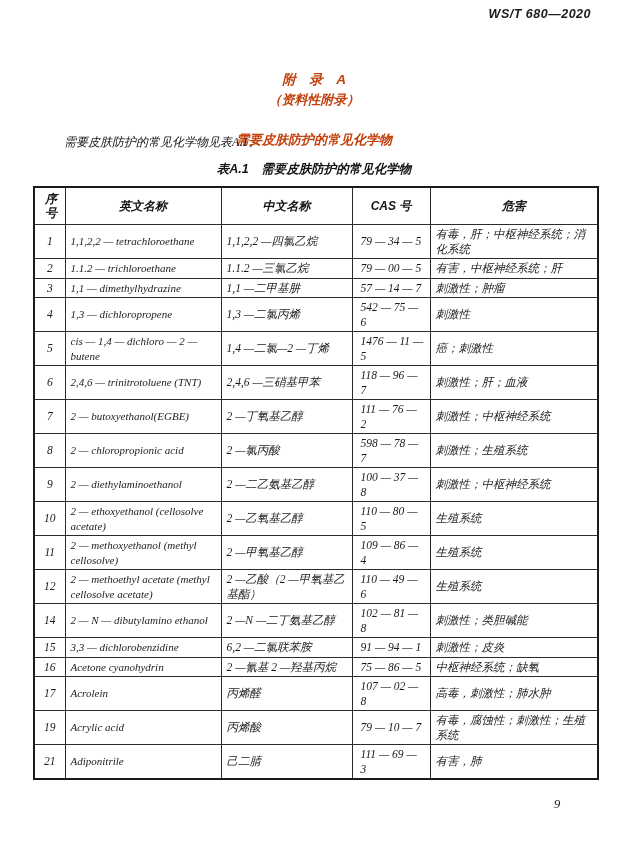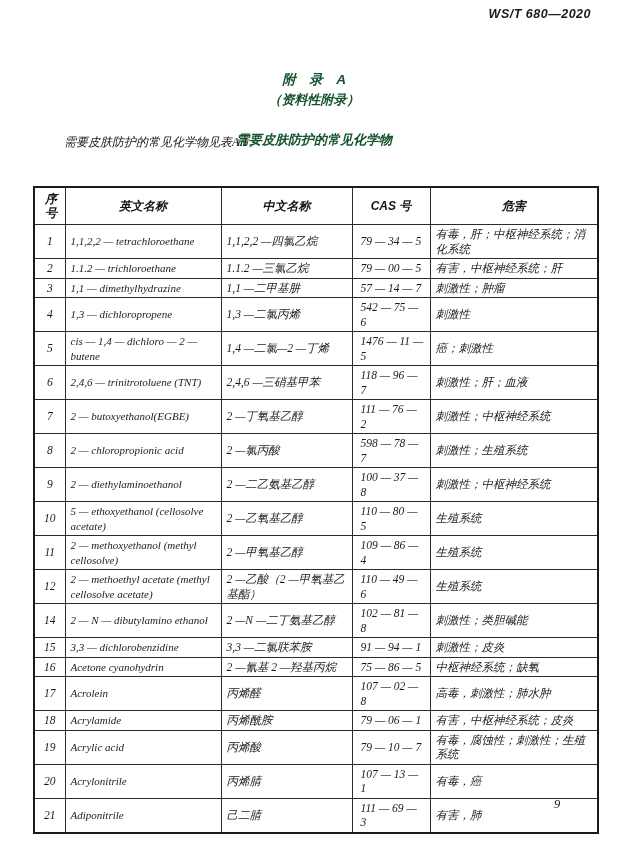--- a/index.html
+++ b/index.html
@@ -14,21 +14,21 @@
     font-style:italic;
   }
   .doc-code {
     position:absolute; top:7px; right:37px;
     font-family:"Liberation Sans","DejaVu Sans",sans-serif;
     font-weight:bold; font-size:12.5px; letter-spacing:0.5px;
   }
   .appendix-heading, .appendix-subheading, .appendix-title {
     position:absolute; left:0; right:0; text-align:center;
     font-family:"Liberation Sans","DejaVu Sans",sans-serif;
-    font-weight:bold; font-size:13px; color:#14532d;
+    font-weight:bold; font-size:13px; color:#c2410c;
   }
   .appendix-heading   { top:71px; font-size:13.5px; }
   .appendix-subheading{ top:91px; }
   .appendix-title     { top:110px;margin-top:21px; }
   .intro {
     position:absolute; top:134px; left:64px; margin:0;
     font-size:12px; color:#161616;
   }
   .table-caption {
     position:absolute; top:161px; left:0; right:0; text-align:center;
@@ -70,20 +70,21 @@
   <div class="doc-code">WS/T 680—2020</div>
 
   <div class="appendix-heading">附　录　A</div>
 
   <div class="appendix-subheading">（资料性附录）</div>
 
   <div class="appendix-title">需要皮肤防护的常见化学物</div>
 
   <p class="intro">需要皮肤防护的常见化学物见表A.1。</p>
 
+  <div class="table-caption">表A.1　需要皮肤防护的常见化学物</div>
 
   <table class="chem-table">
     <colgroup>
         <col style="width: 31px;">
         <col style="width: 156px;">
         <col style="width: 131px;">
         <col style="width: 78px;">
         <col style="width: 168px;">
       </colgroup>
     <thead>
@@ -154,21 +155,21 @@
         </tr>
         <tr>
           <td class="col0">9</td>
           <td class="col1">2 — diethylaminoethanol</td>
           <td class="col2">2 —二乙氨基乙醇</td>
           <td class="col3">100 — 37 — 8</td>
           <td class="col4">刺激性；中枢神经系统</td>
         </tr>
         <tr>
           <td class="col0">10</td>
-          <td class="col1">5 — ethoxyethanol (cellosolve acetate)</td>
+          <td class="col1">2 — ethoxyethanol (cellosolve acetate)</td>
           <td class="col2">2 —乙氧基乙醇</td>
           <td class="col3">110 — 80 — 5</td>
           <td class="col4">生殖系统</td>
         </tr>
         <tr>
           <td class="col0">11</td>
           <td class="col1">2 — methoxyethanol (methyl cellosolve)</td>
           <td class="col2">2 —甲氧基乙醇</td>
           <td class="col3">109 — 86 — 4</td>
           <td class="col4">生殖系统</td>
@@ -183,60 +184,46 @@
         <tr>
           <td class="col0">14</td>
           <td class="col1">2 — N — dibutylamino ethanol</td>
           <td class="col2">2 —N —二丁氨基乙醇</td>
           <td class="col3">102 — 81 — 8</td>
           <td class="col4">刺激性；类胆碱能</td>
         </tr>
         <tr>
           <td class="col0">15</td>
           <td class="col1">3,3 — dichlorobenzidine</td>
-          <td class="col2">3,3 —二氯联苯胺</td>
+          <td class="col2">6,2 —二氯联苯胺</td>
           <td class="col3">91 — 94 — 1</td>
           <td class="col4">刺激性；皮炎</td>
         </tr>
         <tr>
           <td class="col0">16</td>
           <td class="col1">Acetone cyanohydrin</td>
           <td class="col2">2 —氰基 2 —羟基丙烷</td>
           <td class="col3">75 — 86 — 5</td>
           <td class="col4">中枢神经系统；缺氧</td>
         </tr>
         <tr>
           <td class="col0">17</td>
           <td class="col1">Acrolein</td>
           <td class="col2">丙烯醛</td>
           <td class="col3">107 — 02 — 8</td>
           <td class="col4">高毒，刺激性；肺水肿</td>
         </tr>
         <tr>
-          <td class="col0">18</td>
-          <td class="col1">Acrylamide</td>
-          <td class="col2">丙烯酰胺</td>
-          <td class="col3">79 — 06 — 1</td>
-          <td class="col4">有害，中枢神经系统；皮炎</td>
-        </tr>
-        <tr>
           <td class="col0">19</td>
           <td class="col1">Acrylic acid</td>
           <td class="col2">丙烯酸</td>
           <td class="col3">79 — 10 — 7</td>
           <td class="col4">有毒，腐蚀性；刺激性；生殖系统</td>
         </tr>
         <tr>
-          <td class="col0">20</td>
-          <td class="col1">Acrylonitrile</td>
-          <td class="col2">丙烯腈</td>
-          <td class="col3">107 — 13 — 1</td>
-          <td class="col4">有毒，癌</td>
-        </tr>
-        <tr>
           <td class="col0">21</td>
           <td class="col1">Adiponitrile</td>
           <td class="col2">己二腈</td>
           <td class="col3">111 — 69 — 3</td>
           <td class="col4">有害，肺</td>
         </tr>
       </tbody>
   </table>
 
   <div class="page-num">9</div>

